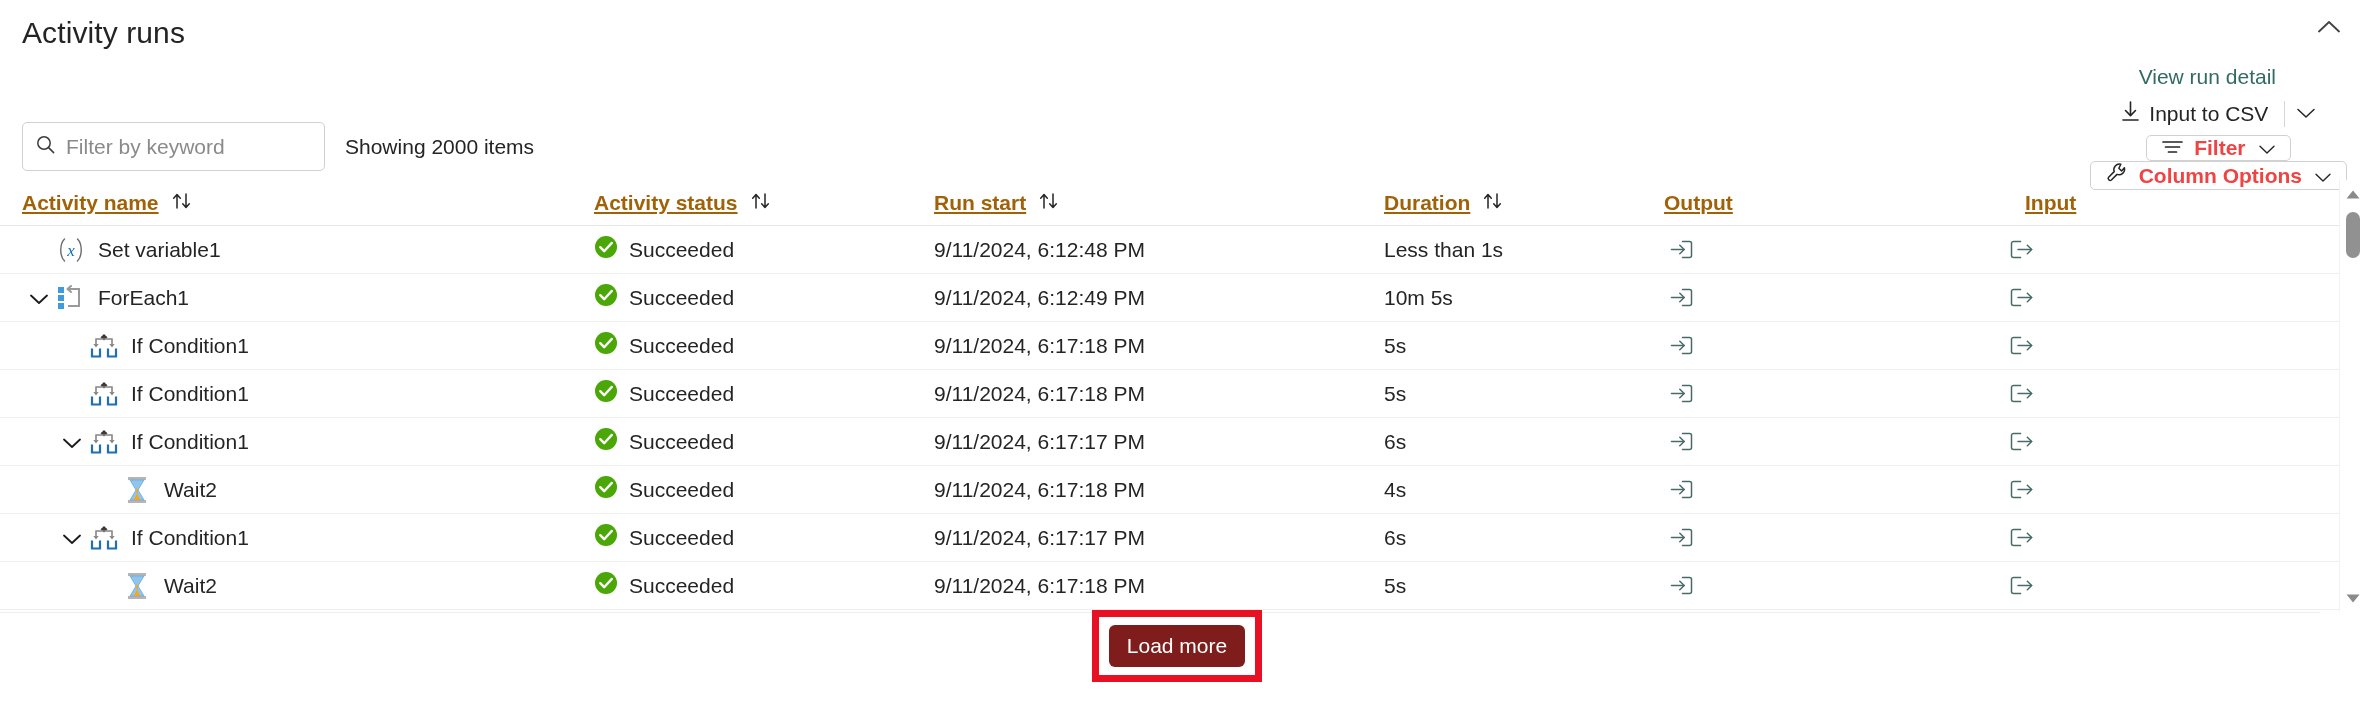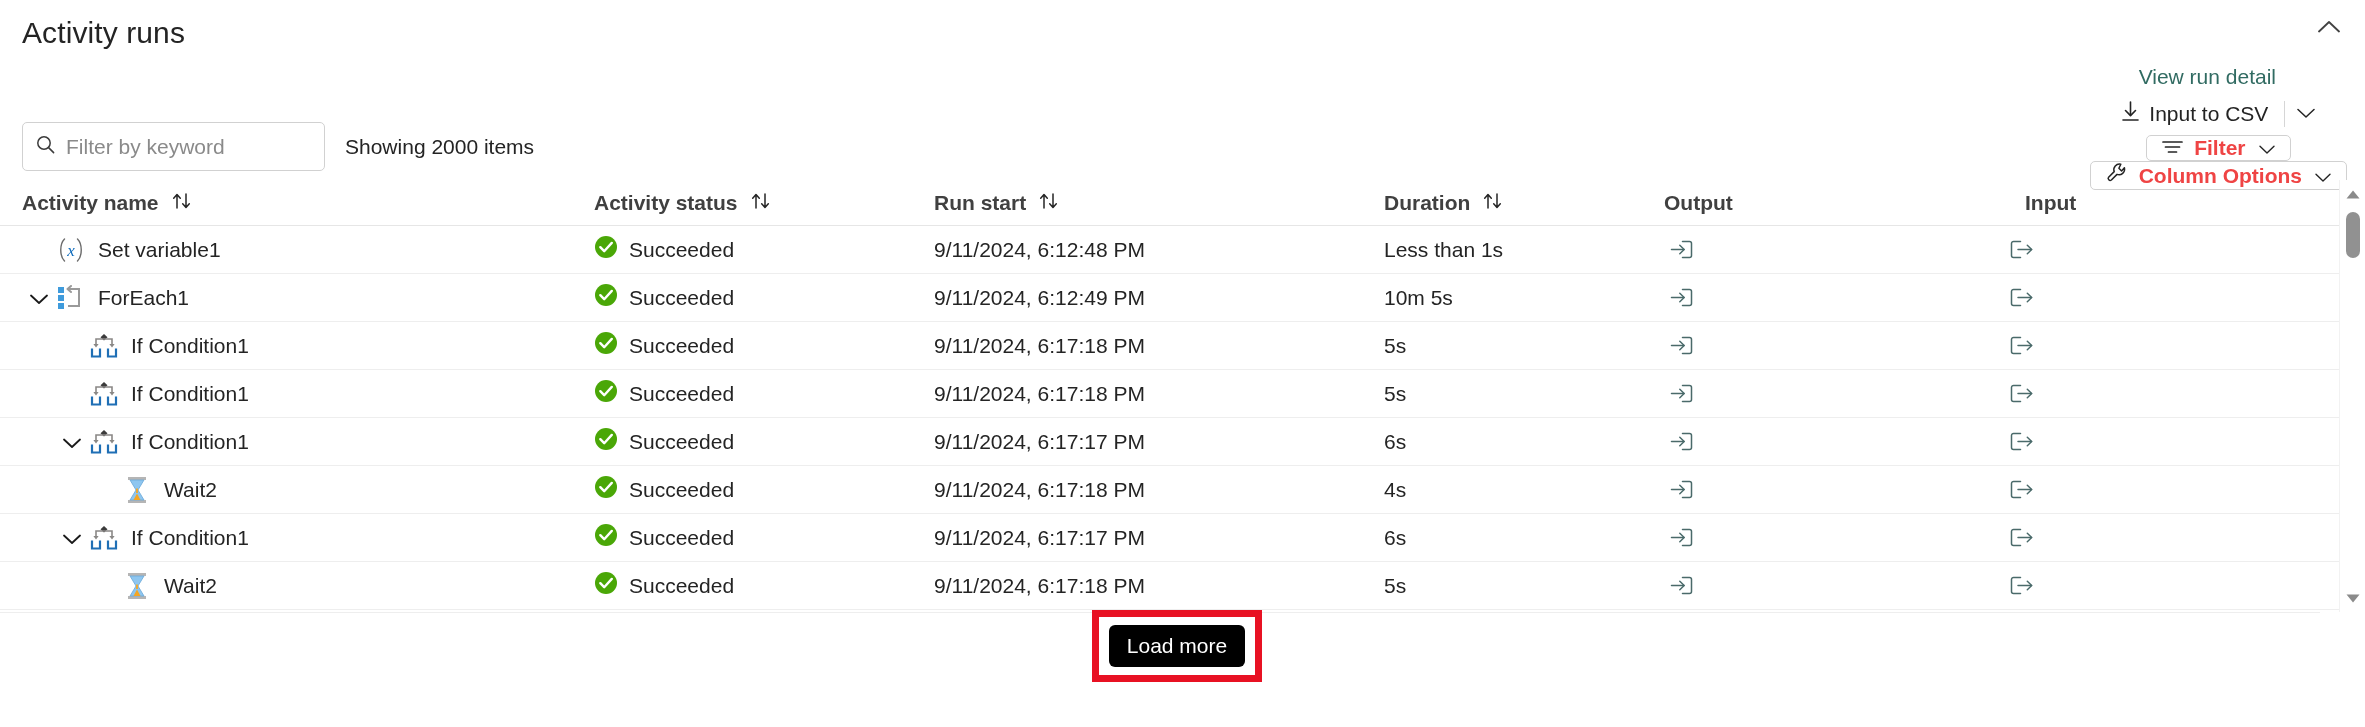--- a/index.html
+++ b/index.html
@@ -83,21 +83,21 @@
   
   .table-wrap {
     position: absolute; left: 0; top: 180px; width: 2365px;
   }
   .thead {
     display: flex; align-items: center; height: 46px;
     padding-left: 22px; border-bottom: 1px solid #e6e6e6;
   }
   .th {
     display: flex; align-items: center; gap: 13px;
-    font-size: 21px; font-weight: 600; color: #404040; white-space: nowrap;
+    font-size: 21px; font-weight: 600; color: #a16207; white-space: nowrap; text-decoration: underline;
   }
   .c-name   { width: 572px; }
   .c-status { width: 340px; }
   .c-start  { width: 450px; }
   .c-dur    { width: 280px; }
   .c-input  { width: 340px; }
   .c-output { flex: 1; }
 
   .tbody { position: relative; }
   .tr {
@@ -150,21 +150,21 @@
   .footer-line {
     position: absolute; left: 0; top: 612px; width: 2320px; height: 1px; background: #eeeeee;
   }
   .loadmore-highlight {
     position: absolute; left: 1092px; top: 610px;
     width: 170px; height: 72px;
     border: 7px solid #e81123; background: #ffffff;
     display: flex; align-items: center; justify-content: center;
   }
   .loadmore-btn {
-    background: #000000; color: #ffffff;
+    background: #7f1d1d; color: #ffffff;
     border: none; border-radius: 6px;
     font-family: "Liberation Sans", sans-serif;
     font-size: 21px; font-weight: 400;
     padding: 0 18px; height: 42px; cursor: pointer;
     white-space: nowrap;
   }
 </style>
 </head>
 <body>
 

